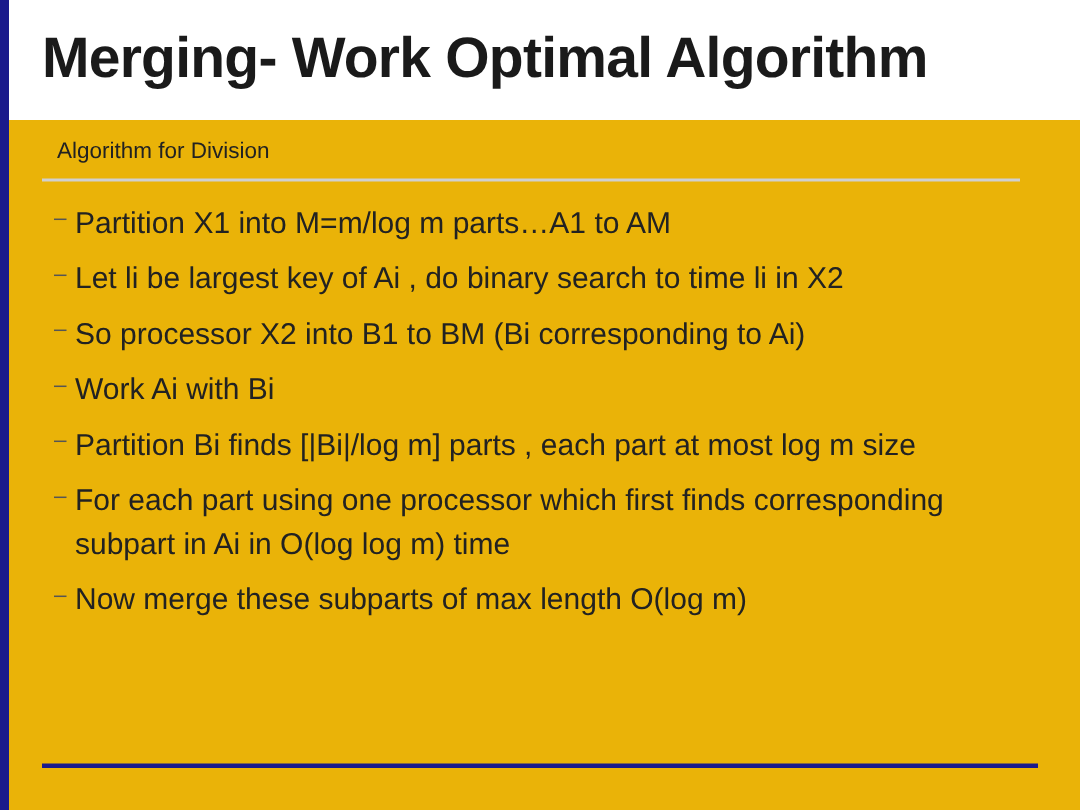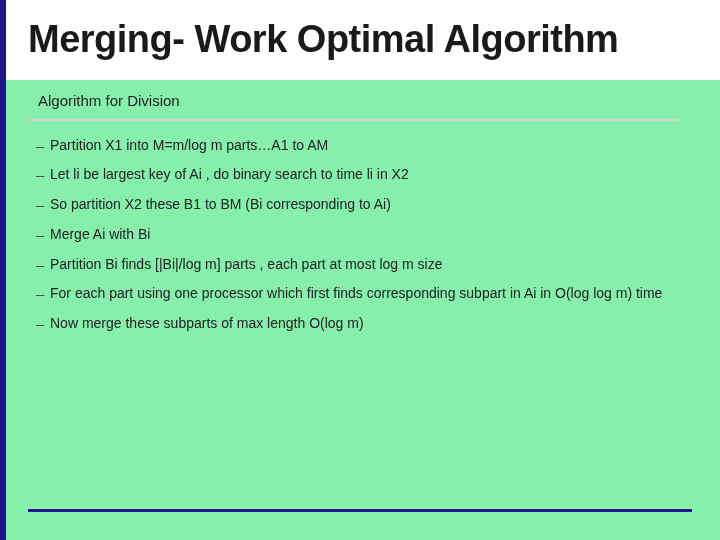--- a/index.html
+++ b/index.html
@@ -12,21 +12,21 @@
       width: 720px;
       height: 540px;
       background: #ffffff;
       font-family: 'Segoe UI', Arial, sans-serif;
       overflow: hidden;
     }
 
     .slide {
       width: 720px;
       height: 540px;
-      background: #86efac;
+      background: #eab308;
       position: relative;
       padding: 0;
     }
 
     .left-border {
       position: absolute;
       left: 0;
       top: 0;
       width: 6px;
       height: 100%;
@@ -86,21 +86,21 @@
     .bullet-dash {
       min-width: 22px;
       color: #555555;
       font-size: 15px;
       margin-top: 0px;
       padding-left: 8px;
     }
 
     .bullet-text {
       flex: 1;
-      font-size: 14px;
+      font-size: 20px;
       color: #222222;
       line-height: 1.45;
     }
 
     .divider {
       height: 2px;
       background: #d0d0d0;
       margin: 8px 0 14px 0;
     }
   </style>
@@ -121,25 +121,25 @@
     <li class="bullet-item">
           <span class="bullet-dash">–</span>
           <span class="bullet-text">Partition X1 into M=m/log m parts…A1 to AM</span>
         </li>
         <li class="bullet-item">
           <span class="bullet-dash">–</span>
           <span class="bullet-text">Let li be largest key of Ai , do binary search to time li in X2</span>
         </li>
         <li class="bullet-item">
           <span class="bullet-dash">–</span>
-          <span class="bullet-text">So partition X2 these B1 to BM (Bi corresponding to Ai)</span>
+          <span class="bullet-text">So processor X2 into B1 to BM (Bi corresponding to Ai)</span>
         </li>
         <li class="bullet-item">
           <span class="bullet-dash">–</span>
-          <span class="bullet-text">Merge Ai with Bi</span>
+          <span class="bullet-text">Work Ai with Bi</span>
         </li>
         <li class="bullet-item">
           <span class="bullet-dash">–</span>
           <span class="bullet-text">Partition Bi finds [|Bi|/log m] parts , each part at most log m size</span>
         </li>
         <li class="bullet-item">
           <span class="bullet-dash">–</span>
           <span class="bullet-text">For each part using one processor which first finds corresponding subpart in  Ai in O(log log m) time</span>
         </li>
         <li class="bullet-item">

